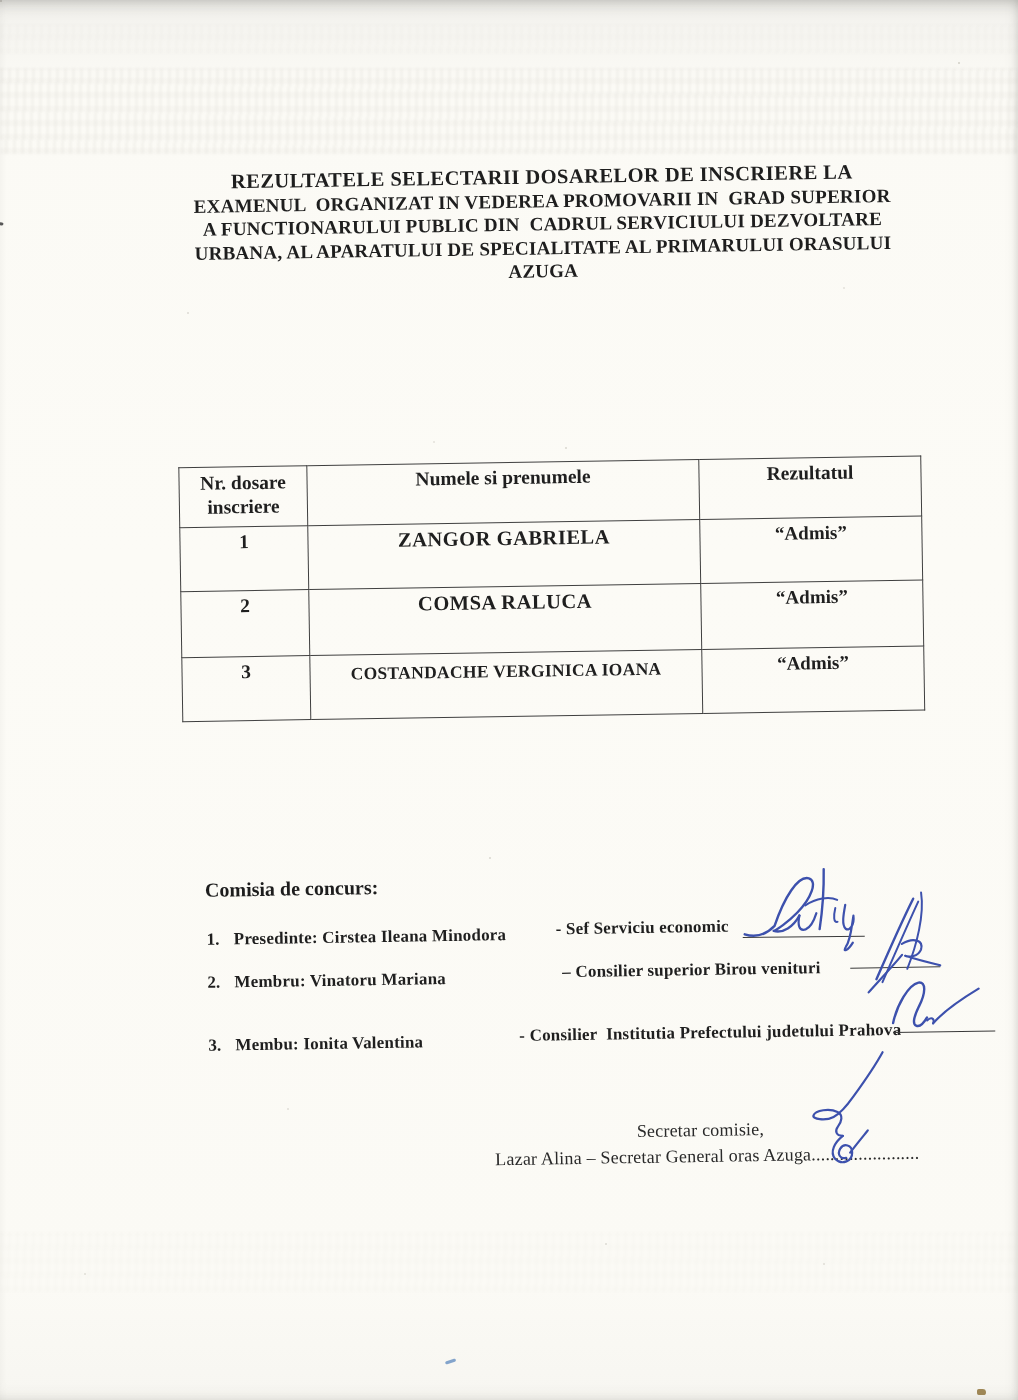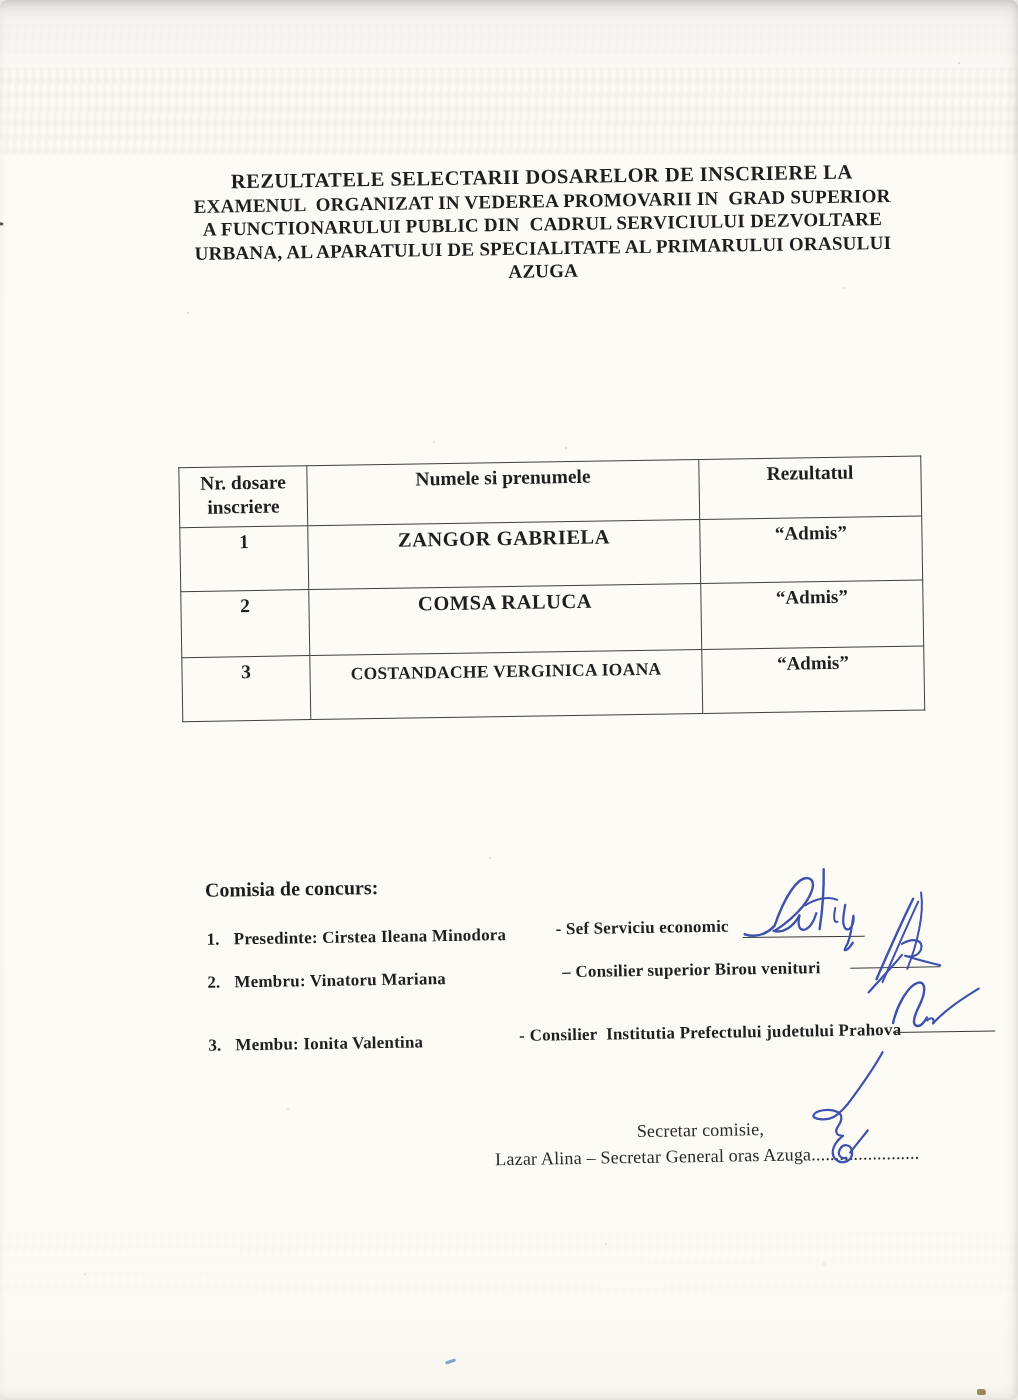--- a/index.html
+++ b/index.html
@@ -5,21 +5,20 @@
   html,body{margin:0;padding:0;}
   body{
     width:1018px;height:1400px;overflow:hidden;
     font-family:"Liberation Serif","DejaVu Serif",serif;
     background:#e9e7e2;
   }
   .page{
     position:relative;width:1018px;height:1400px;overflow:hidden;
     background:linear-gradient(180deg,#f2f1ed 0%,#fbfaf5 6%,#fcfbf6 40%,#fbfaf5 92%,#f7f6f1 100%);
     color:#222;
-    border-radius:8px;
   }
   
   .texture{
     position:absolute;left:0;width:1018px;pointer-events:none;
     background:
       repeating-linear-gradient(92deg, rgba(125,120,108,0.07) 0 3px, rgba(0,0,0,0) 3px 8px),
       repeating-linear-gradient(0deg, rgba(140,135,122,0.05) 0 6px, rgba(0,0,0,0) 6px 14px);
     filter:blur(1.3px);
   }
   .band1{top:68px;height:86px;opacity:.75;}

